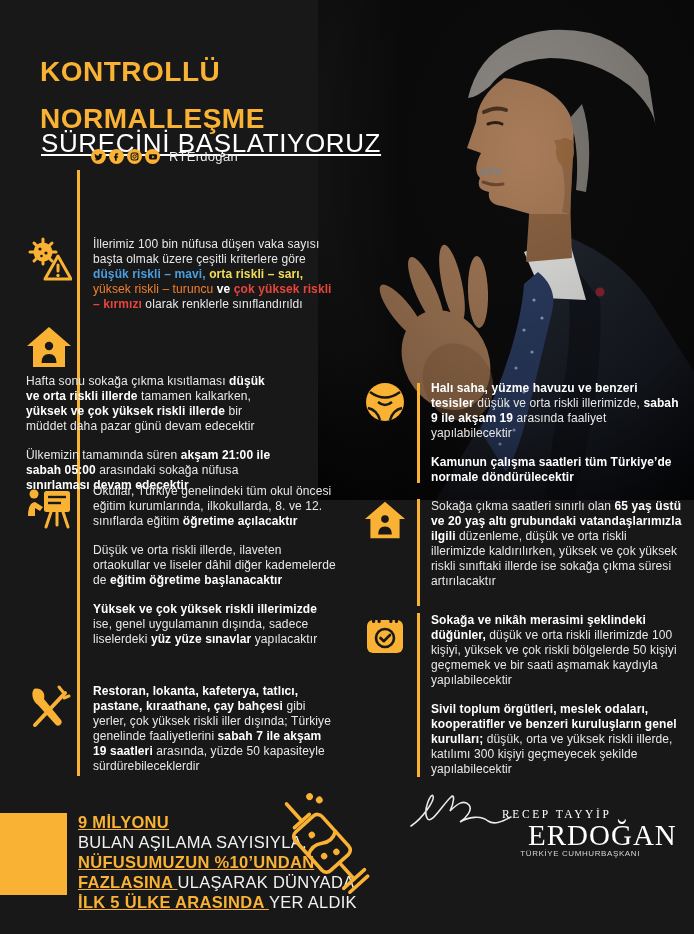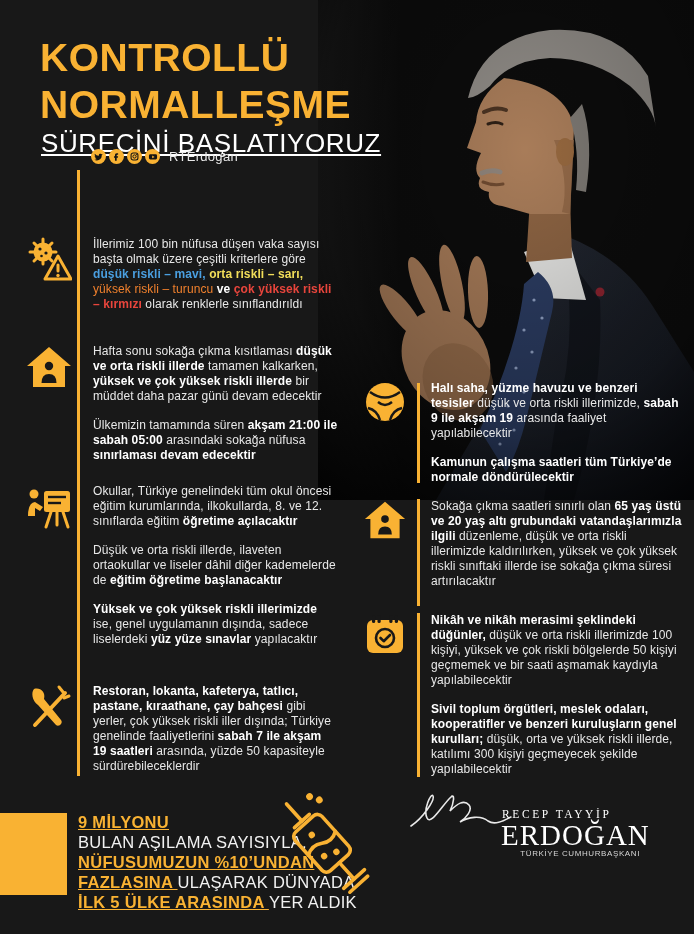--- a/index.html
+++ b/index.html
@@ -1,21 +1,21 @@
 <!DOCTYPE html>
 <html style="--accent: #F9B233; --blue: #4A9FE0; --yellow: #F2DE5A; --orange: #F0802D; --red: #E8453C; --bg: #181818;"><head>
 <meta charset="utf-8">
 <style>
   html,body{margin:0;padding:0;background:#000;}
   .poster{position:relative;width:694px;height:934px;background:#181818;overflow:hidden;
           font-family:"Liberation Sans",sans-serif;-webkit-font-smoothing:antialiased;}
   .abs{position:absolute;}
 
   
-  .title{left:40px;top:34px;font-size:39px;line-height:47px;font-weight:700;
+  .title{left:40px;top:48px;font-size:28px;line-height:47px;font-weight:700;
          color:var(--accent);letter-spacing:.5px;}
   .subtitle{left:41px;top:128px;font-size:26px;font-weight:400;color:#fff;letter-spacing:.6px;text-decoration:underline;}
   .social{left:91px;top:149px;display:flex;align-items:center;gap:3px;}
   .soc{width:15px;height:15px;border-radius:50%;background:var(--accent);
        display:flex;align-items:center;justify-content:center;}
   .soc svg{display:block;}
   .handle{color:#eaeaea;font-size:13px;margin-left:6px;letter-spacing:.3px;}
 
   
   .vline{position:absolute;width:2.5px;background:var(--accent);}
@@ -43,21 +43,21 @@
   
   .banner-rect{left:0;top:813px;width:67px;height:82px;background:var(--accent);}
   .banner-text{left:78px;top:812px;font-size:16.5px;line-height:20px;letter-spacing:.3px;}
   .banner-text .line{white-space:nowrap;}
   .banner-text .sg-n{color:#f2f2f2;font-weight:400;}
   .banner-text .sg-accent{color:var(--accent);font-weight:700;}
 
   
   .sig-top{left:502px;top:808px;font-family:"Liberation Serif",serif;font-size:11.5px;
            letter-spacing:2.6px;color:#fff;white-space:nowrap;}
-  .sig-main{left:501px;top:819px;font-family:"Liberation Serif",serif;font-size:29px;
+  .sig-main{left:528px;top:819px;font-family:"Liberation Serif",serif;font-size:29px;
             letter-spacing:1px;color:#fff;white-space:nowrap;}
   .sig-cap{left:500px;top:849px;width:140px;text-align:right;font-size:8px;
            letter-spacing:.6px;color:#d5d5d5;white-space:nowrap;}
 </style>
 </head>
 <body>
 
 <div class="poster">
 
   <svg class="abs" style="left:318px;top:0;width:376px;height:500px;" viewBox="0 0 376 500" aria-hidden="true">
@@ -181,21 +181,21 @@
         <path d="M32,19 L45,42 L19,42 Z" fill="#181818" stroke="var(--accent)" stroke-width="3" stroke-linejoin="round"></path>
         <line x1="32" y1="28" x2="32" y2="34" stroke="var(--accent)" stroke-width="3" stroke-linecap="round"></line>
         <circle cx="32" cy="38.5" r="1.7" fill="var(--accent)"></circle>
       </svg>
     </div>
     <div class="blk-text">
       <p class="para"><span class="sg-n">İllerimiz 100 bin nüfusa düşen vaka sayısı başta olmak üzere çeşitli kriterlere göre </span><span class="sg-blue">düşük riskli – mavi, </span><span class="sg-yellow">orta riskli – sarı, </span><span class="sg-orange">yüksek riskli – turuncu </span><span class="sg-b">ve </span><span class="sg-red">çok yüksek riskli – kırmızı </span><span class="sg-n">olarak renklerle sınıflandırıldı</span></p>
     </div>
   </div>
 
-  <div class="block lft" style="top:344px;">
+  <div class="block lft" style="top:324px;flex-direction:column;">
     <div class="blk-icon">
       <svg width="46" height="46" viewBox="0 0 46 46">
         <path d="M23,3 L45,22 L39,22 L39,43 L7,43 L7,22 L1,22 Z" fill="var(--accent)"></path>
         <circle cx="23" cy="22" r="4.2" fill="#181818"></circle>
         <path d="M15.5,39 q0,-9 7.5,-9 q7.5,0 7.5,9 Z" fill="#181818"></path>
       </svg>
     </div>
     <div class="blk-text">
       <p class="para"><span class="sg-n">Hafta sonu sokağa çıkma kısıtlaması </span><span class="sg-b">düşük ve orta riskli illerde </span><span class="sg-n">tamamen kalkarken, </span><span class="sg-b">yüksek ve çok yüksek riskli illerde </span><span class="sg-n">bir müddet daha pazar günü devam edecektir</span></p>
       <p class="para"><span class="sg-n">Ülkemizin tamamında süren </span><span class="sg-b">akşam 21:00 ile sabah 05:00 </span><span class="sg-n">arasındaki sokağa nüfusa </span><span class="sg-b">sınırlaması devam edecektir</span></p>
@@ -281,21 +281,21 @@
           <rect x="8" y="2" width="3.2" height="8" rx="1.6"></rect>
             <rect x="13.5" y="2" width="3.2" height="8" rx="1.6"></rect>
           <rect x="25.3" y="2" width="3.2" height="8" rx="1.6"></rect>
             <rect x="30.8" y="2" width="3.2" height="8" rx="1.6"></rect>
         </g>
         <circle cx="21" cy="25" r="9" fill="none" stroke="#181818" stroke-width="2.6"></circle>
         <path d="M16.5,25 l3.2,3.2 L26,22" fill="none" stroke="#181818" stroke-width="2.6" stroke-linecap="round" stroke-linejoin="round"></path>
       </svg>
     </div>
     <div class="blk-text">
-      <p class="para"><span class="sg-b">Nikâh ve nikâh merasimi şeklindeki düğünler, </span><span class="sg-n">düşük ve orta riskli illerimizde 100 kişiyi, yüksek ve çok riskli bölgelerde 50 kişiyi geçmemek ve bir saati aşmamak kaydıyla yapılabilecektir</span></p>
+      <p class="para"><span class="sg-b">Sokağa ve nikâh merasimi şeklindeki düğünler, </span><span class="sg-n">düşük ve orta riskli illerimizde 100 kişiyi, yüksek ve çok riskli bölgelerde 50 kişiyi geçmemek ve bir saati aşmamak kaydıyla yapılabilecektir</span></p>
       <p class="para"><span class="sg-b">Sivil toplum örgütleri, meslek odaları, kooperatifler ve benzeri kuruluşların genel kurulları; </span><span class="sg-n">düşük, orta ve yüksek riskli illerde, katılımı 300 kişiyi geçmeyecek şekilde yapılabilecektir</span></p>
     </div>
   </div>
 
   <div class="abs banner-rect"></div>
   <div class="abs banner-text">
     <div class="line"><span class="sg-accent">9 MİLYONU</span></div>
     <div class="line"><span class="sg-n">BULAN AŞILAMA SAYISIYLA,</span></div>
     <div class="line"><span class="sg-accent">NÜFUSUMUZUN %10’UNDAN</span></div>
     <div class="line"><span class="sg-accent">FAZLASINA </span><span class="sg-n">ULAŞARAK DÜNYADA</span></div>

